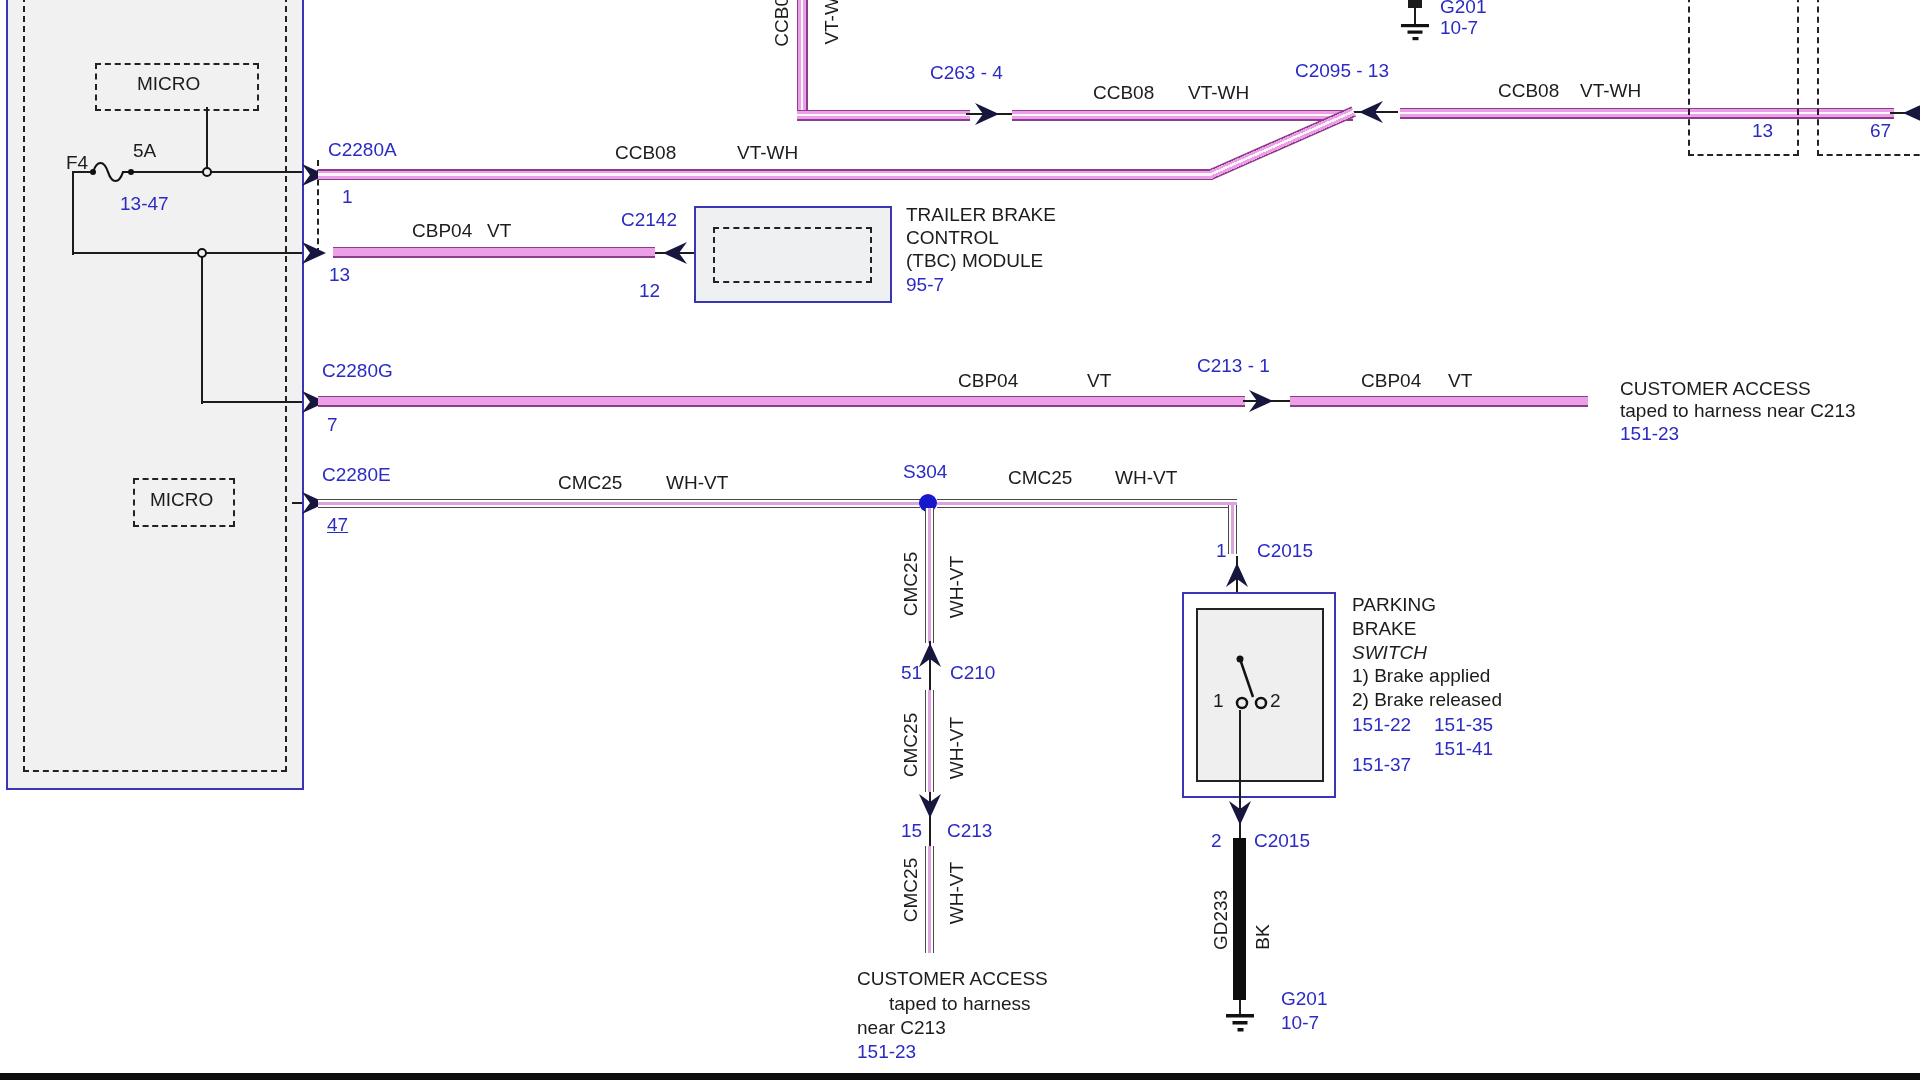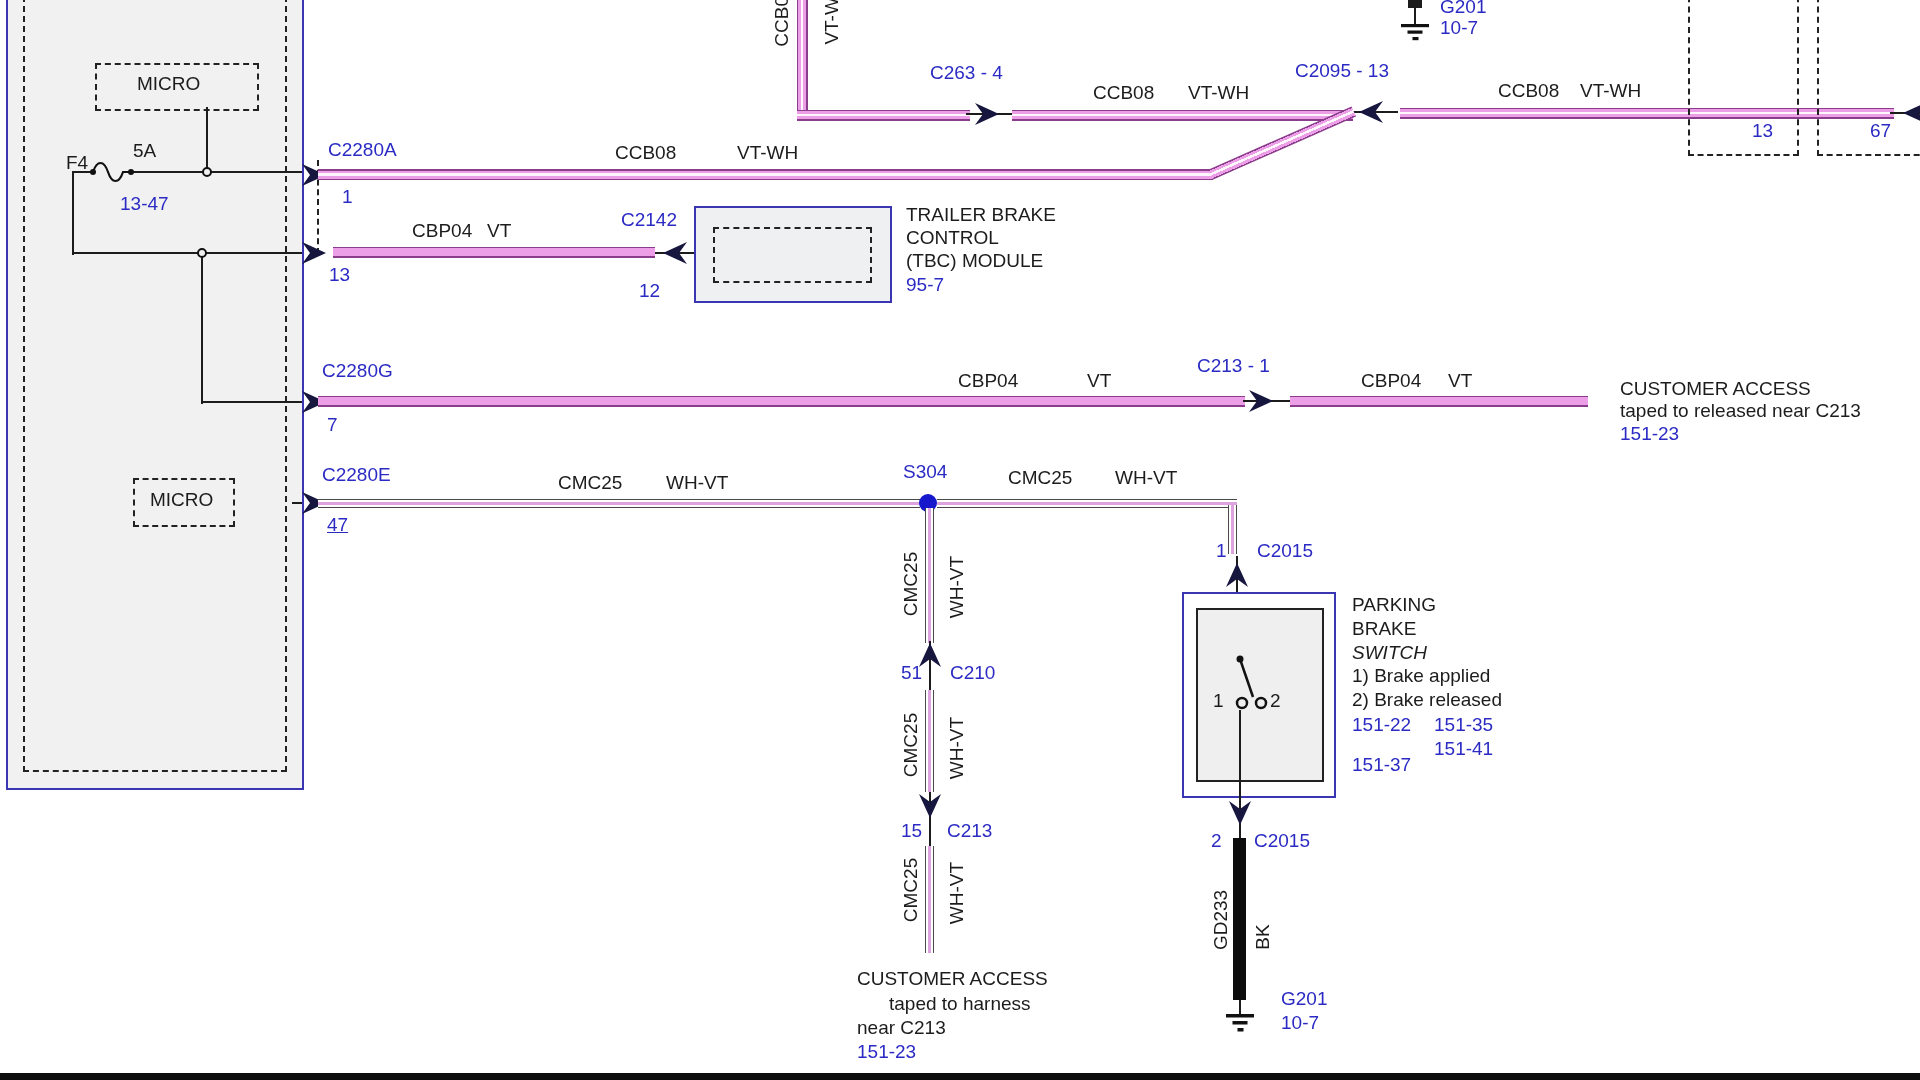--- a/index.html
+++ b/index.html
@@ -146,21 +146,21 @@
   <div class="lbl blue" style="left:1197px;top:355px;">C213 - 1</div>
   <div class="line" style="left:1243px;top:400px;width:48px;height:2px;"></div>
   <svg class="arr" style="left:1248px;top:389px;" width="26" height="24" viewBox="0 0 26 24">
       <polygon points="1,1 25,12 1,23 9,12" fill="#16163e"></polygon>
     </svg>
   <div class="wire w-vt-h" style="left:1290px;top:396px;width:298px;"></div>
   <div class="lbl" style="left:1361px;top:370px;">CBP04</div>
   <div class="lbl" style="left:1448px;top:370px;">VT</div>
   <div>
     <div class="lbl" style="left:1620px;top:378px;">CUSTOMER ACCESS</div>
-    <div class="lbl" style="left:1620px;top:400px;">taped to released near C213</div>
+    <div class="lbl" style="left:1620px;top:400px;">taped to harness near C213</div>
     <div class="lbl blue" style="left:1620px;top:423px;">151-23</div>
   </div>
 
   <svg class="arr" style="left:301px;top:491px;" width="26" height="24" viewBox="0 0 26 24">
       <polygon points="1,1 25,12 1,23 9,12" fill="#16163e"></polygon>
     </svg>
   <div class="lbl blue" style="left:322px;top:464px;">C2280E</div>
   <div class="lbl blue" style="left:327px;top:514px;text-decoration:underline;">47</div>
   <div class="wire w-cmc-h" style="left:318px;top:499px;width:602px;"></div>
   <div class="lbl" style="left:558px;top:472px;">CMC25</div>

